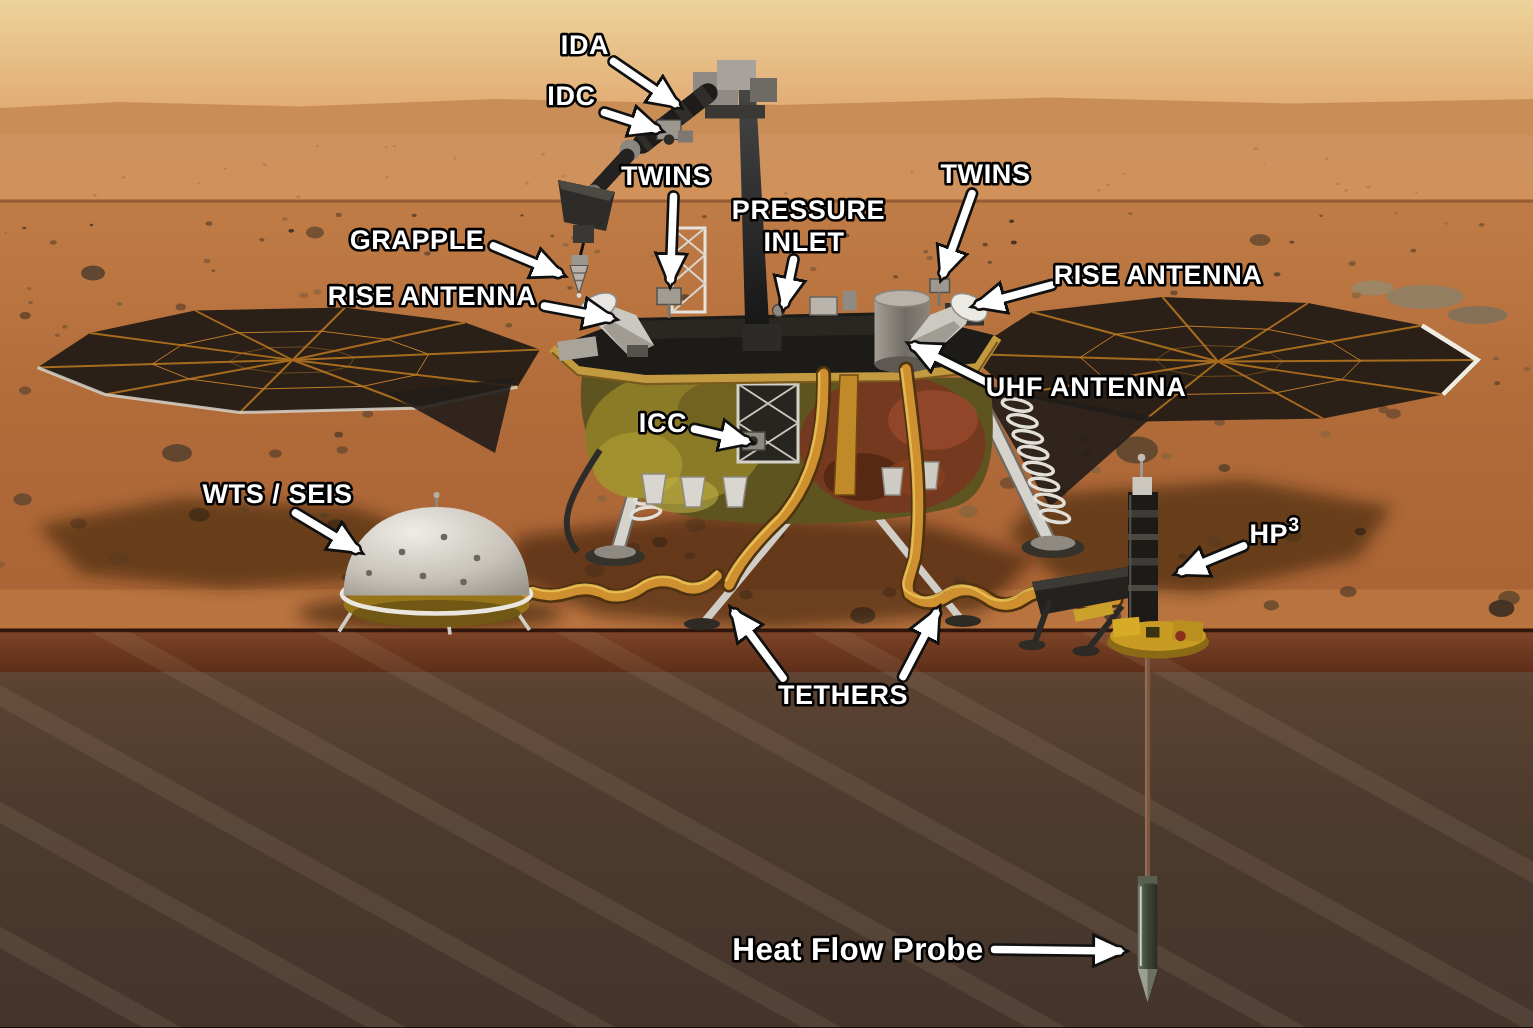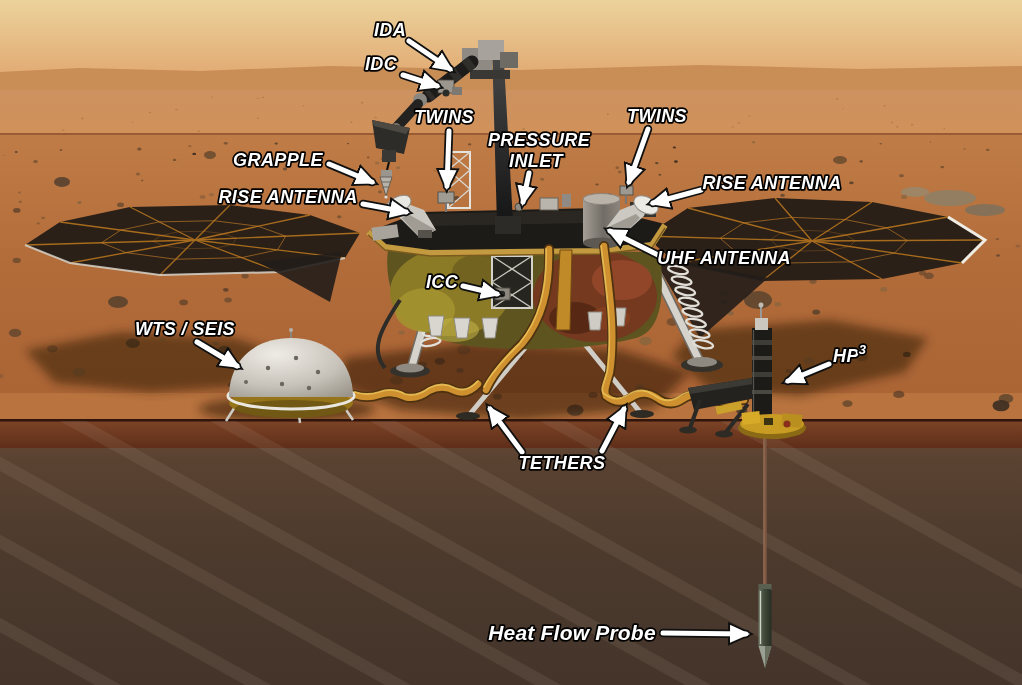--- a/index.html
+++ b/index.html
@@ -1,16 +1,16 @@
 <!DOCTYPE html>
 <html style="--label-text: #ffffff; --label-outline: #000000; --arrow-fill: #ffffff; --arrow-outline: #101010; --sky-top: #ecd29b; --sky-bottom: #e2ab74; --distant-plain: #d09460; --midground-soil: #b87242; --foreground-soil: #ad6737; --surface-layer: #70381f; --subsurface: #4c3a2d; --tether-gold: #cf9130; --solar-panel: #2a2017; --dome-gray: #c9c5bd; --foil-gold: #8c7b26; --foil-copper: #74391f; --probe-green: #4a5243;"><head>
 <meta charset="utf-8">
 <style>
   html,body{margin:0;padding:0;background:#000;}
-  .stage{width:1022px;height:685px;position:relative;overflow:hidden;font-style:italic;}
+  .stage{width:1022px;height:685px;position:relative;overflow:hidden;}
   svg{display:block;}
   .lbl{
     font-family:"Liberation Sans",sans-serif;
     font-weight:700;font-size:18px;letter-spacing:.4px;
     fill:var(--label-text,#ffffff);
     stroke:var(--label-outline,#000000);
     stroke-width:3.4px;paint-order:stroke;stroke-linejoin:round;
   }
   .lbl-big{font-size:21px;letter-spacing:.2px;}
   .lbl-sup{font-size:13px;}

